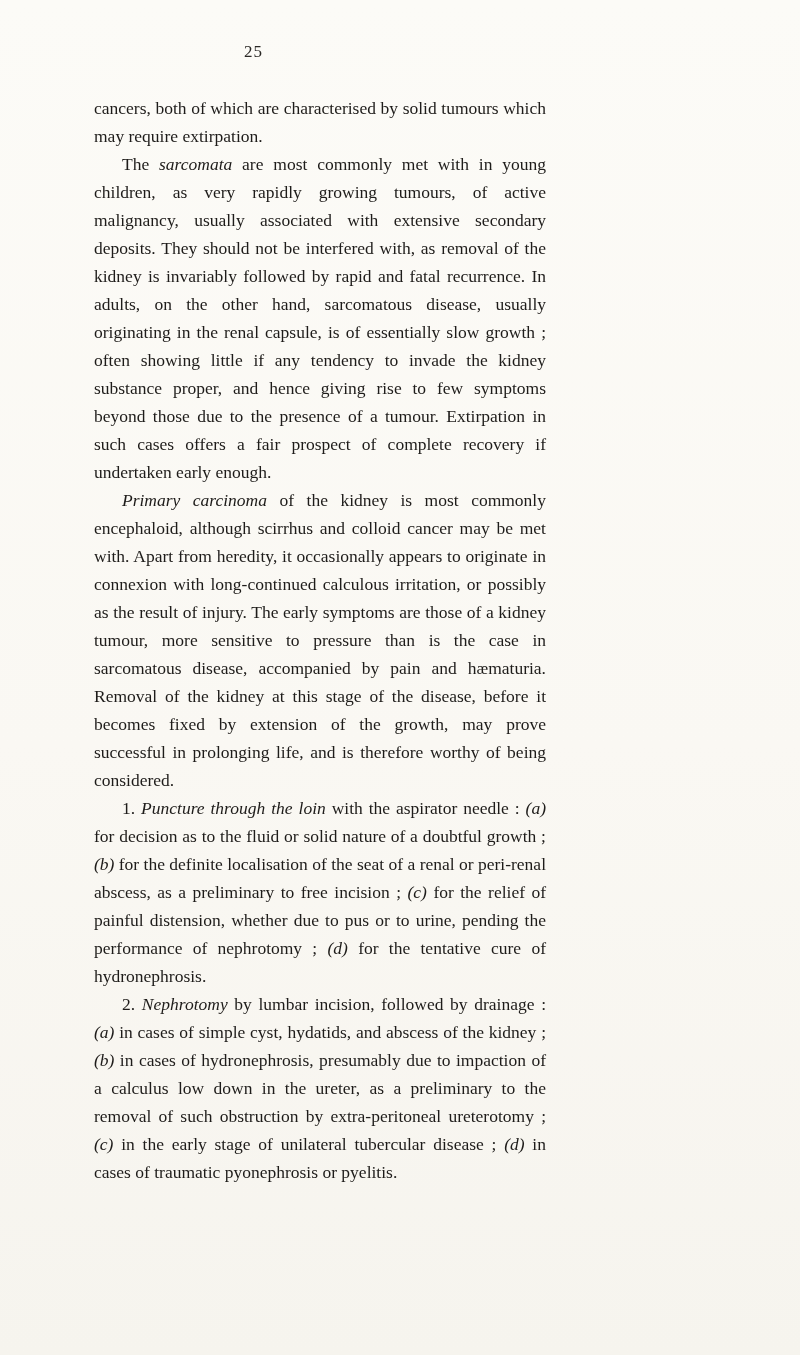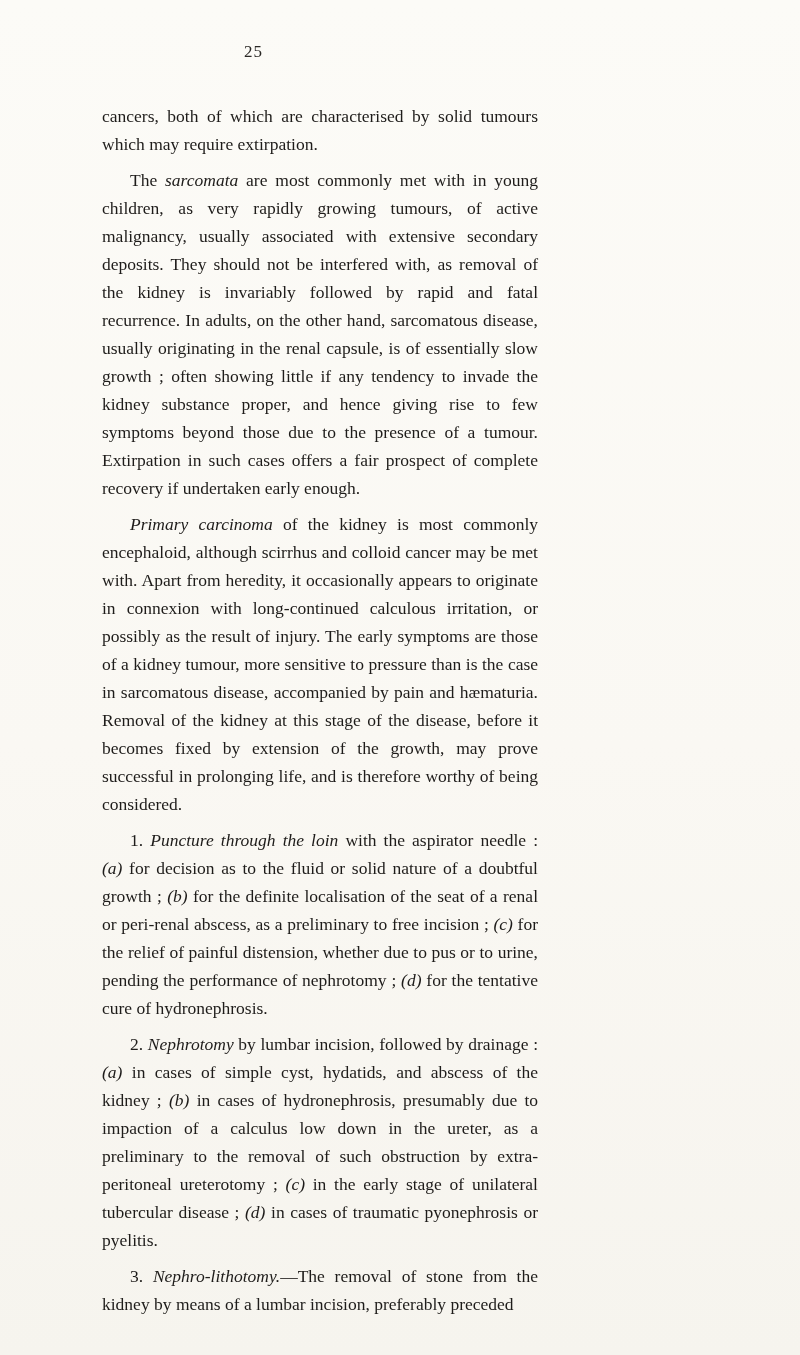--- a/index.html
+++ b/index.html
@@ -28,36 +28,35 @@
   .text-block {
     position: absolute;
     top: 94px;
     left: 94px;
     width: 452px;
     font-size: 17.5px;
     line-height: 28px;
     text-align: justify;
   }
   .para {
-    margin: 8px;
+    margin: 0;
     padding: 0;
   }
   .para.indent {
     text-indent: 1.6em;
   }
   .para i {
     font-style: italic;
   }
 </style>
 </head>
 <body>
 
 <div class="page">
   <div class="folio">25</div>
   <div class="text-block">
       <p class="para"><span>cancers, both of which are characterised by solid tumours which may require extirpation.</span></p>
       <p class="para indent"><span>The </span><i>sarcomata</i><span> are most commonly met with in young children, as very rapidly growing tumours, of active malignancy, usually associated with extensive secondary deposits. They should not be interfered with, as removal of the kidney is invariably followed by rapid and fatal recurrence. In adults, on the other hand, sarcomatous disease, usually originating in the renal capsule, is of essentially slow growth&nbsp;; often showing little if any tendency to invade the kidney substance proper, and hence giving rise to few symptoms beyond those due to the presence of a tumour. Extirpation in such cases offers a fair prospect of complete recovery if undertaken early enough.</span></p>
       <p class="para indent"><i>Primary carcinoma</i><span> of the kidney is most commonly encephaloid, although scirrhus and colloid cancer may be met with. Apart from heredity, it occasionally appears to originate in connexion with long-continued calculous irritation, or possibly as the result of injury. The early symptoms are those of a kidney tumour, more sensitive to pressure than is the case in sarcomatous disease, accompanied by pain and hæmaturia. Removal of the kidney at this stage of the disease, before it becomes fixed by extension of the growth, may prove successful in prolonging life, and is therefore worthy of being considered.</span></p>
       <p class="para indent"><span>1. </span><i>Puncture through the loin</i><span> with the aspirator needle&nbsp;: </span><i>(a)</i><span> for decision as to the fluid or solid nature of a doubtful growth&nbsp;; </span><i>(b)</i><span> for the definite localisation of the seat of a renal or peri-renal abscess, as a preliminary to free incision&nbsp;; </span><i>(c)</i><span> for the relief of painful distension, whether due to pus or to urine, pending the performance of nephrotomy&nbsp;; </span><i>(d)</i><span> for the tentative cure of hydronephrosis.</span></p>
       <p class="para indent"><span>2. </span><i>Nephrotomy</i><span> by lumbar incision, followed by drainage&nbsp;: </span><i>(a)</i><span> in cases of simple cyst, hydatids, and abscess of the kidney&nbsp;; </span><i>(b)</i><span> in cases of hydronephrosis, presumably due to impaction of a calculus low down in the ureter, as a preliminary to the removal of such obstruction by extra-peritoneal ureterotomy&nbsp;; </span><i>(c)</i><span> in the early stage of unilateral tubercular disease&nbsp;; </span><i>(d)</i><span> in cases of traumatic pyonephrosis or pyelitis.</span></p>
-      <p class="para indent"><span>3. </span><i>Nephro-lithotomy.</i><span>—The removal of stone from the kidney by means of a lumbar incision, preferably preceded</span></p>
     </div>
 </div>
 
 </body></html>

